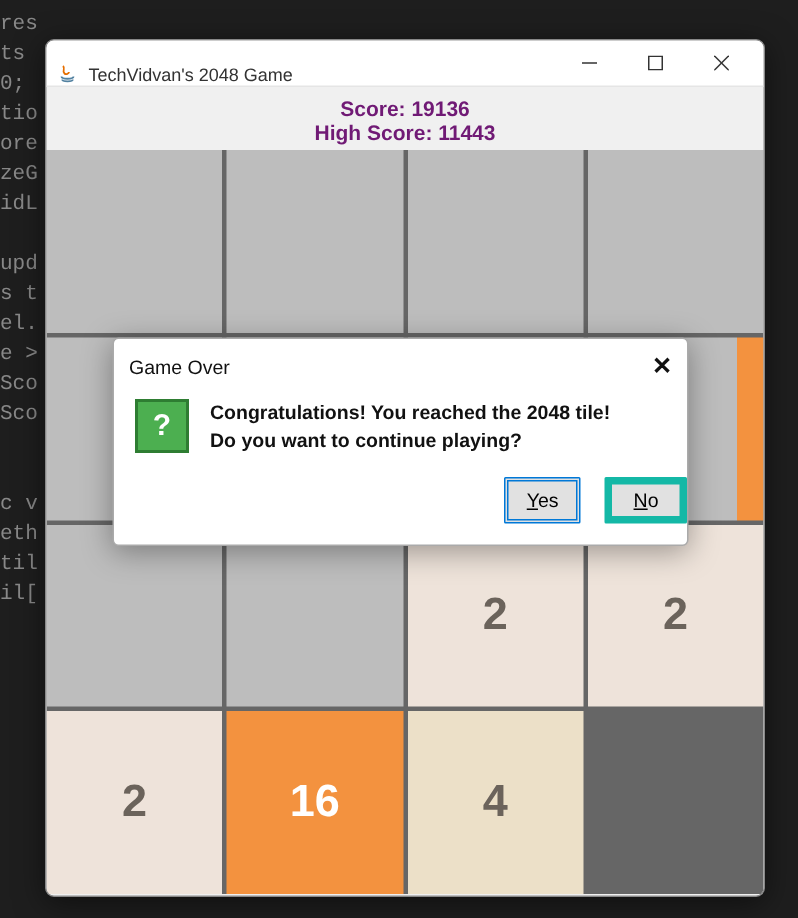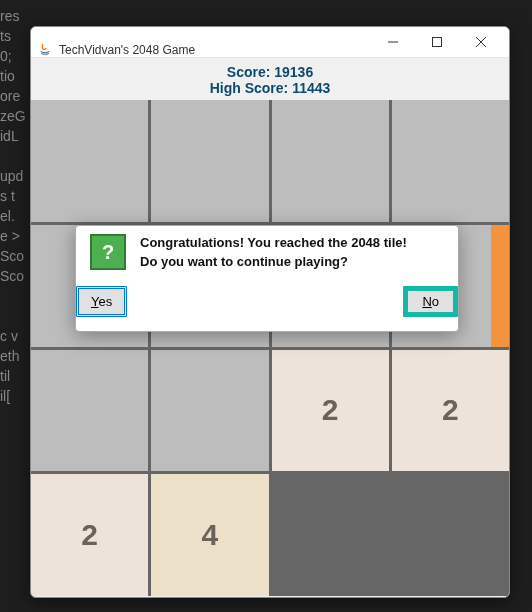--- a/index.html
+++ b/index.html
@@ -1,37 +1,37 @@
 <!DOCTYPE html>
 <html><head>
 <meta charset="utf-8">
 <style>
   html,body{margin:0;padding:0;width:532px;height:612px;background:#1e1e1e;font-family:Segoe UI,Tahoma,sans-serif;overflow:hidden}
-  .editor-bg{position:absolute;left:0;top:0;padding:6px 0 0 0;font-family:Liberation Sans, sans-serif;font-size:14px;line-height:20px;color:#888;white-space:pre}
+  .editor-bg{position:absolute;left:0;top:0;padding:6px 0 0 0;font-family:Liberation Mono, monospace;font-size:14px;line-height:20px;color:#888;white-space:pre}
   .window{position:absolute;left:30px;top:26px;width:478px;height:570px;background:#f0f0f0;border:1px solid #888;border-radius:6px;box-shadow:0 4px 20px rgba(0,0,0,.5);overflow:hidden}
   .titlebar{height:30px;background:#fff;display:flex;align-items:flex-end;padding:0 6px;border-bottom:1px solid #e5e5e5}
   .titlebar .java-icon{width:16px;height:16px;margin-right:6px;display:flex;align-items:center;justify-content:center}
   .titlebar .title{font-size:12px;color:#333;flex:1}
   .titlebar .btn{width:44px;height:30px;display:flex;align-items:center;justify-content:center;color:#333}
-  .scorebar{text-align:center;font-weight:bold;font-size:14px;color:#0c4a6e;padding:6px 0 4px}
+  .scorebar{text-align:center;font-weight:bold;font-size:14px;color:#701a75;padding:6px 0 4px}
   .grid{display:grid;grid-template-columns:repeat(4,1fr);grid-template-rows:repeat(4,1fr);gap:3px;background:#666;width:100%;height:calc(100% - 30px - 44px)}
   .tile{display:flex;align-items:center;justify-content:center;font-weight:bold;font-size:28px;color:#333;background:#bdbdbd}
   .tile.v2{background:#eee3da;color:#6b635b;font-size:30px}
   .tile.v4{background:#ece0c8;color:#6b635b;font-size:30px}
   .tile.v16{background:#f3923f;color:#fff;font-size:30px}
   .tile.v2048{background:#edc22e;color:#5d5130;font-size:30px}
   .tile.hint-orange{background:linear-gradient(to right,#bdbdbd 85%,#f3923f 85%)}
   .dialog{position:absolute;left:75px;top:225px;width:382px;background:#fff;border:1px solid #aaa;border-radius:4px;box-shadow:0 4px 20px rgba(0,0,0,.35)}
   .dialog .dtitle{display:flex;align-items:center;justify-content:space-between;padding:8px 10px 4px;font-size:13px;color:#111}
   .dialog .dtitle .x{font-weight:bold;font-size:16px;cursor:default}
   .dialog .dbody{display:flex;padding:8px 14px 6px}
   .dialog .qicon{width:32px;height:32px;background:#4caf50;border:2px solid #2e7d32;display:flex;align-items:center;justify-content:center;color:#fff;font-weight:bold;font-size:20px;margin-right:14px;flex-shrink:0}
   .dialog .msg{font-size:13px;color:#111;line-height:1.45}
   .dialog .msg b{font-weight:bold}
-  .dialog .dbtns{display:flex;justify-content:space-between;gap:16px;padding:8px 0 14px}
+  .dialog .dbtns{display:flex;justify-content:flex-end;gap:16px;padding:8px 0 14px}
   .dialog .dbtns button{background:#e1e1e1;border:5px solid #14b8a6;padding:3px 14px;font-size:13px;font-family:inherit;border-radius:1px}
   .dialog .dbtns button.focus{outline:1px solid #0078d7;outline-offset:-3px;border:1px solid #0078d7}
   .dbtns u{text-decoration:underline}
 </style>
 </head>
 <body>
 
 <div class="editor-bg"><span id="code">res
 ts
 0;
@@ -91,25 +91,30 @@
       <div class="tile"></div>
       <div class="tile"></div>
       <div class="tile"></div>
       <div class="tile"></div>
       <div class="tile hint-orange"></div>
       <div class="tile"></div>
       <div class="tile"></div>
       <div class="tile v2">2</div>
       <div class="tile v2">2</div>
       <div class="tile v2">2</div>
+      <div class="tile v16">16</div>
       <div class="tile v4">4</div>
     </div>
 </div>
 
 <div class="dialog">
+  <div class="dtitle">
+    <span>Game Over</span>
+    <span class="x">✕</span>
+  </div>
   <div class="dbody">
     <div class="qicon">?</div>
     <div class="msg">
       <b>Congratulations! You reached the 2048 tile!</b><br>
       <b>Do you want to continue playing?</b>
     </div>
   </div>
   <div class="dbtns">
     <button class="focus"><u>Y</u>es</button>
     <button><u>N</u>o</button>

